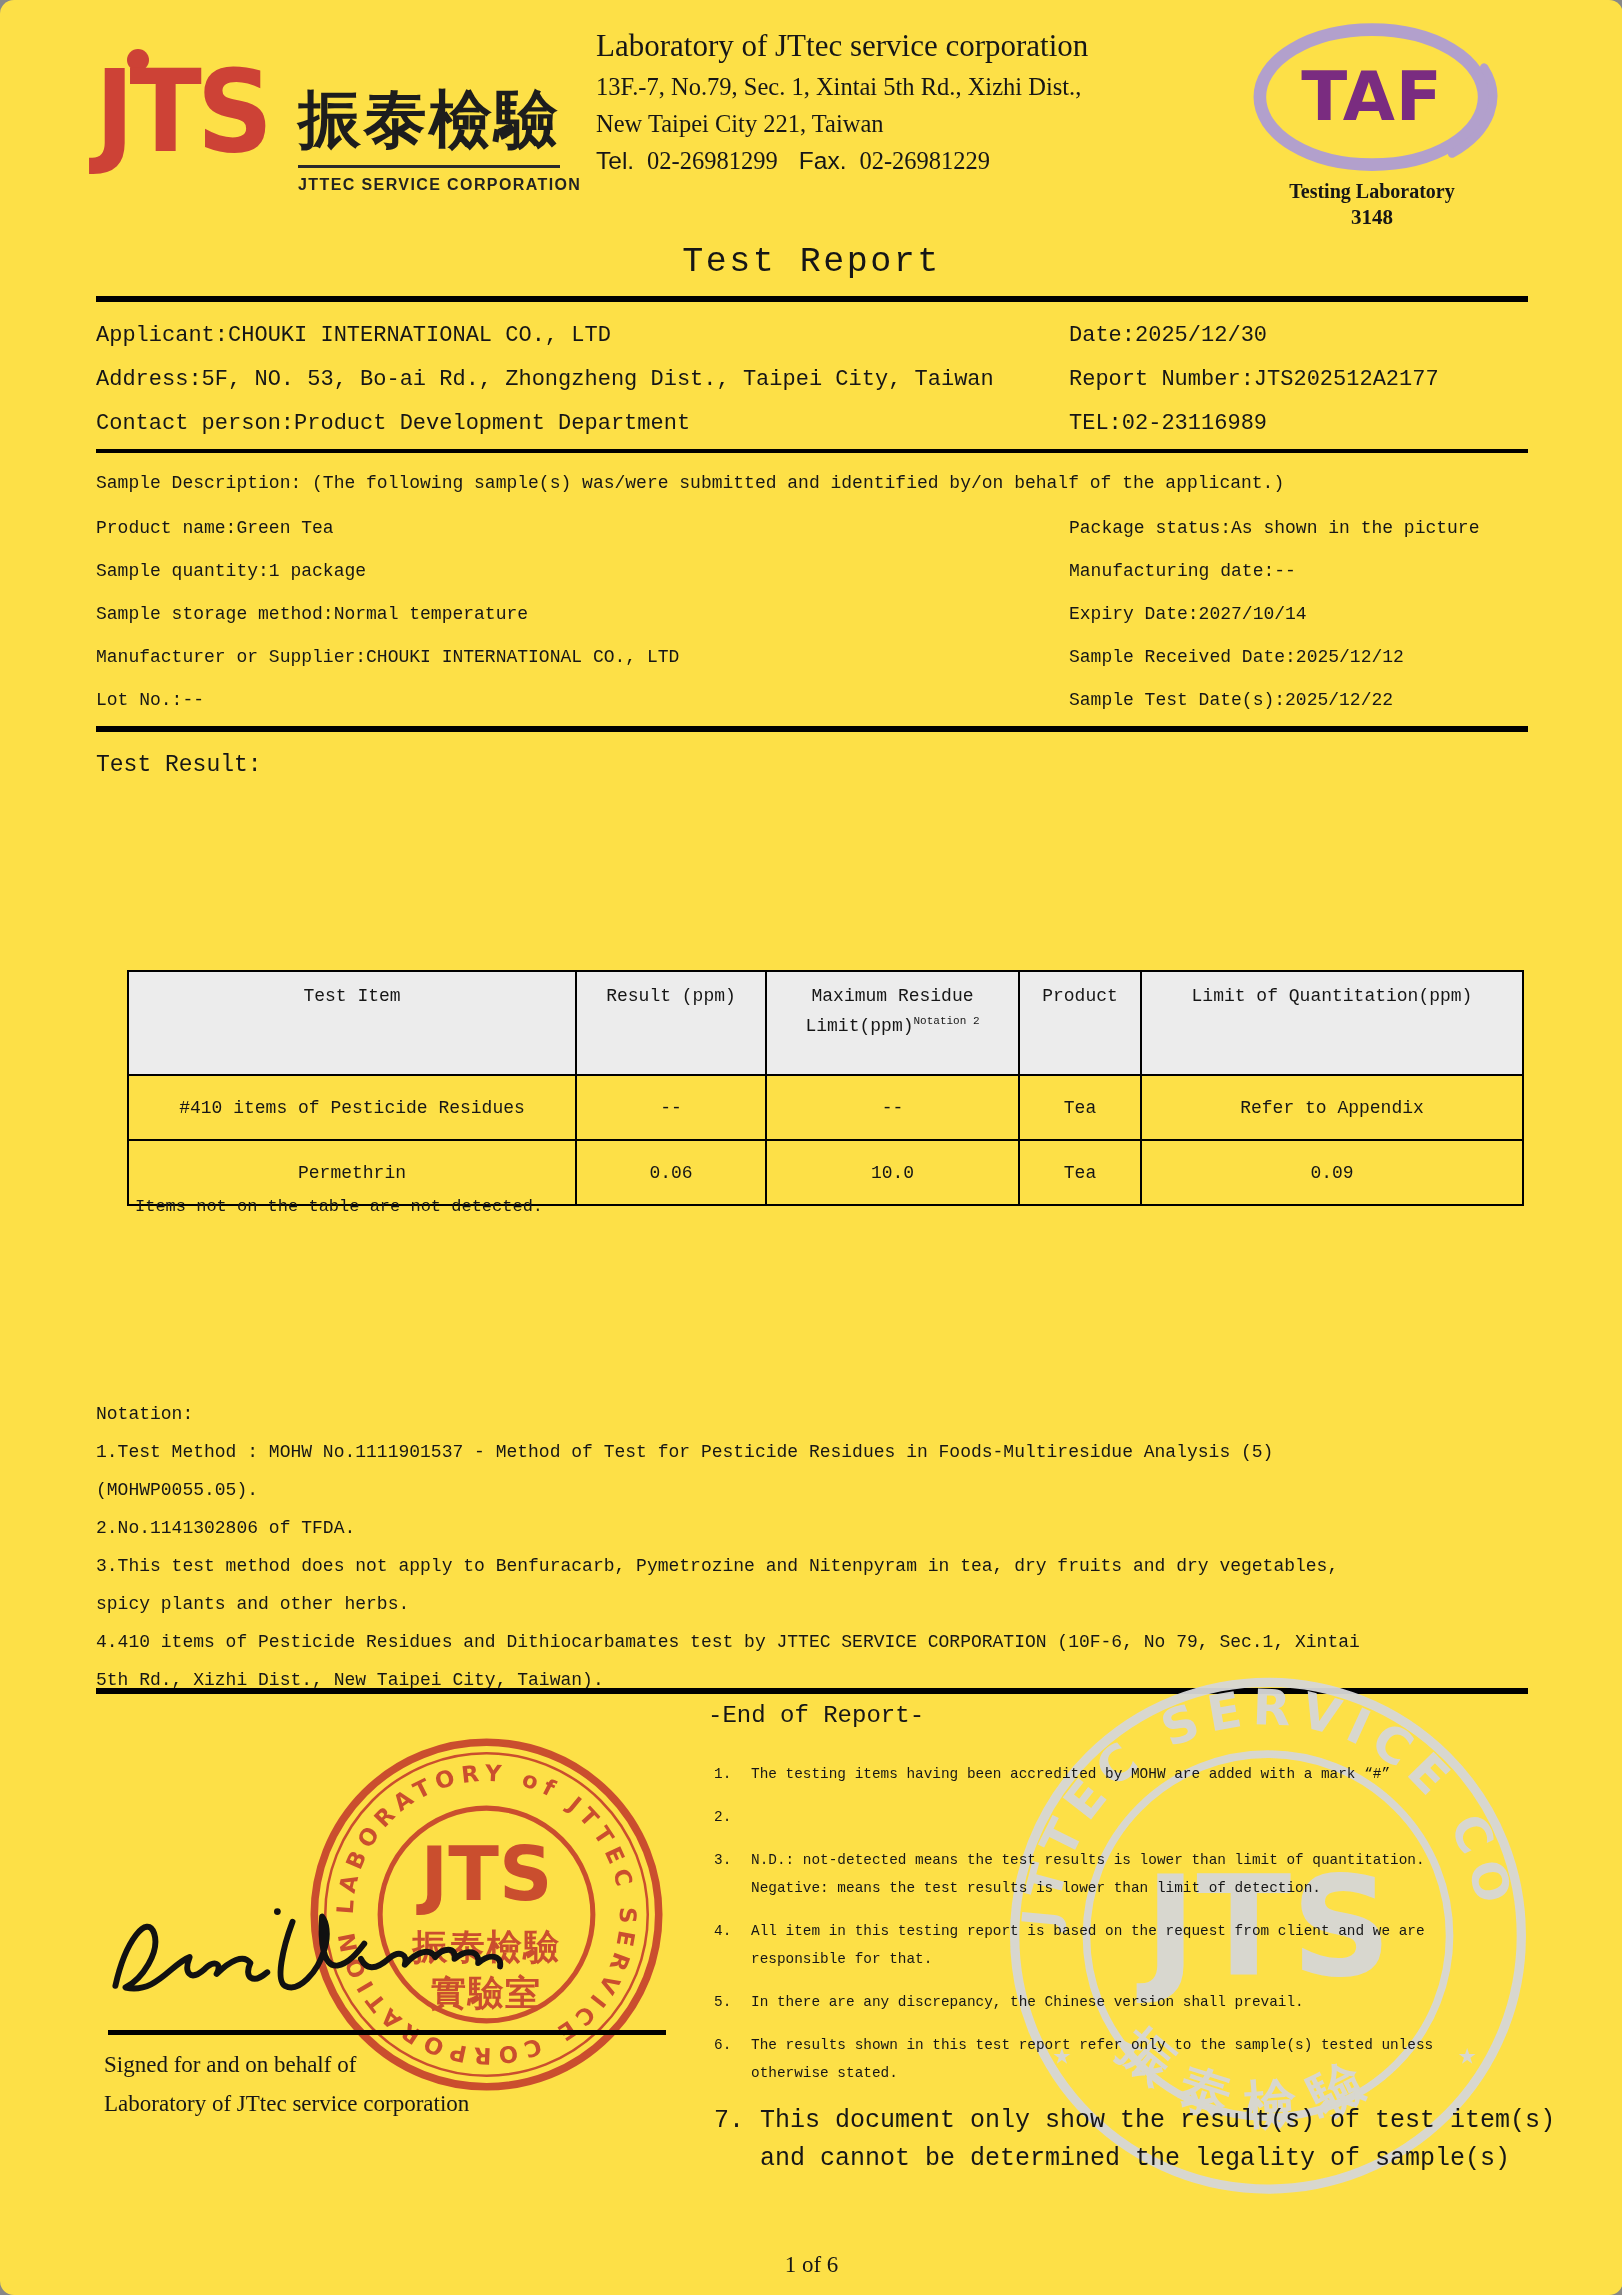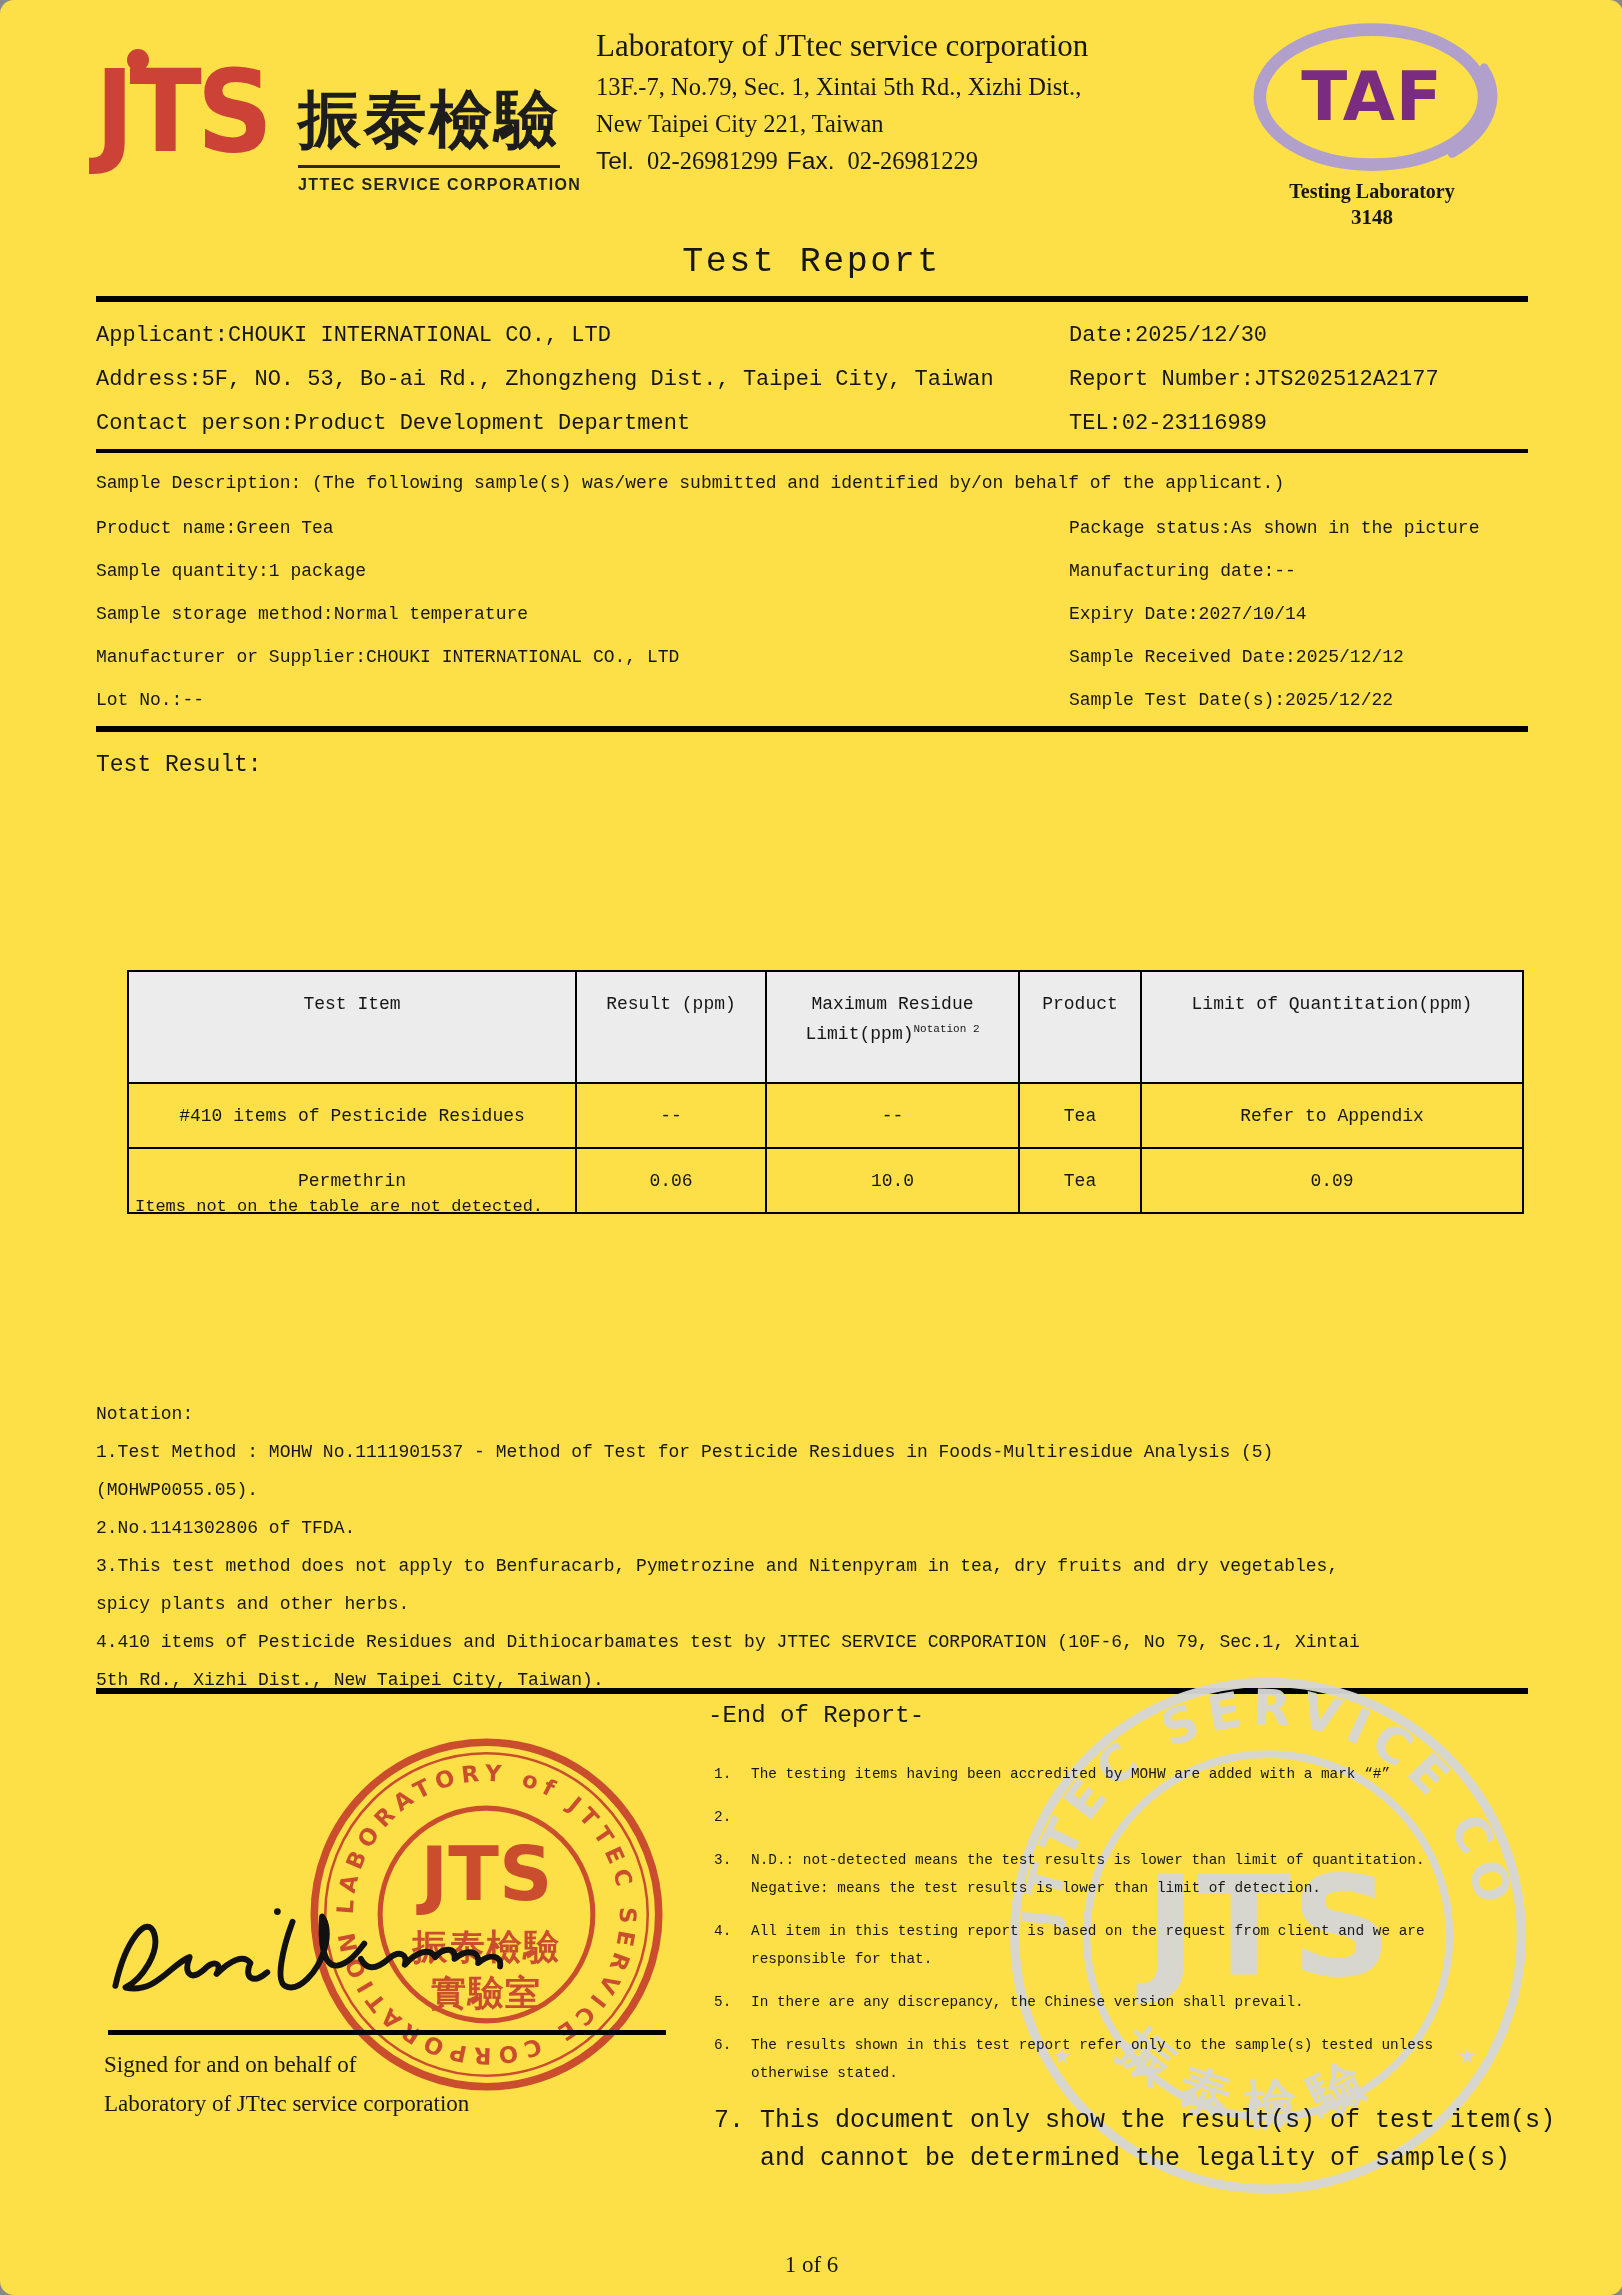--- a/index.html
+++ b/index.html
@@ -39,21 +39,21 @@
   .info-right{left:1069px;top:314px;}
   .sample-desc{left:96px;top:473px;font-size:18px;}
   .sample-left{left:96px;top:507px;font-size:18px;line-height:43px;}
   .sample-right{left:1069px;top:507px;font-size:18px;line-height:43px;}
 
   
   .tr-heading{left:96px;top:752px;font-size:23px;}
   table.result{position:absolute;left:127px;top:970px;width:1386px;border-collapse:collapse;
                table-layout:fixed;font-size:18px;text-align:center;}
   table.result td,table.result th{border:2.5px solid #000;font-weight:normal;padding:0;}
-  table.result thead th{background:#ececec;height:88px;vertical-align:top;padding-top:22px;}
+  table.result thead th{background:#ececec;height:88px;vertical-align:top;padding-top:14px;}
   table.result tbody td{height:63px;vertical-align:middle;}
   table.result .c1{width:446px;} table.result .c2{width:188px;} table.result .c3{width:251px;}
   table.result .c4{width:120px;} table.result .c5{width:380px;}
   table.result sup{font-size:11px;}
   .mrl-line2{margin-top:8.5px;}
   .table-note{left:135px;top:1197px;font-size:17px;}
 
   
   .notation{left:96px;top:1395px;font-size:18px;line-height:38px;}
 
@@ -87,21 +87,21 @@
   <div class="abs jts-logo-text">JTS</div>
   <div class="abs jts-cjk nowrap">振泰檢驗</div>
   <div class="abs jts-sub nowrap">JTTEC SERVICE CORPORATION</div>
 
   <div class="abs lh-center">
     <div class="lh-name nowrap">Laboratory of JTtec service corporation</div>
     <div class="lh-line nowrap">13F.-7, No.79, Sec. 1, Xintai 5th Rd., Xizhi Dist.,</div>
     <div class="lh-line nowrap">New Taipei City 221, Taiwan</div>
     <div class="lh-line lh-phone nowrap">
       <span class="plabel" style="margin-right: 6.8px;">Tel.</span>
-      <span style="margin-right: 3px;">02-26981299</span>
+      <span style="margin-right: 15px;">02-26981299</span>
       <span class="plabel" style="margin-right: 6.8px;">Fax.</span>
       <span>02-26981229</span>
     </div>
   </div>
 
   <div class="abs taf-wrap">
     <svg width="262" height="156" viewBox="0 0 310 185">
       <ellipse cx="155" cy="95" rx="133" ry="80" fill="none" stroke="#b2a0cc" stroke-width="15"></ellipse>
       <path d="M 40 45 A 133 80 0 0 1 260 40" fill="none" stroke="#ffffff" stroke-width="18" stroke-linecap="round" opacity="0"></path>
       <path d="M 288 60 A 150 92 0 0 1 250 162" fill="none" stroke="#b2a0cc" stroke-width="10" stroke-linecap="round"></path>

